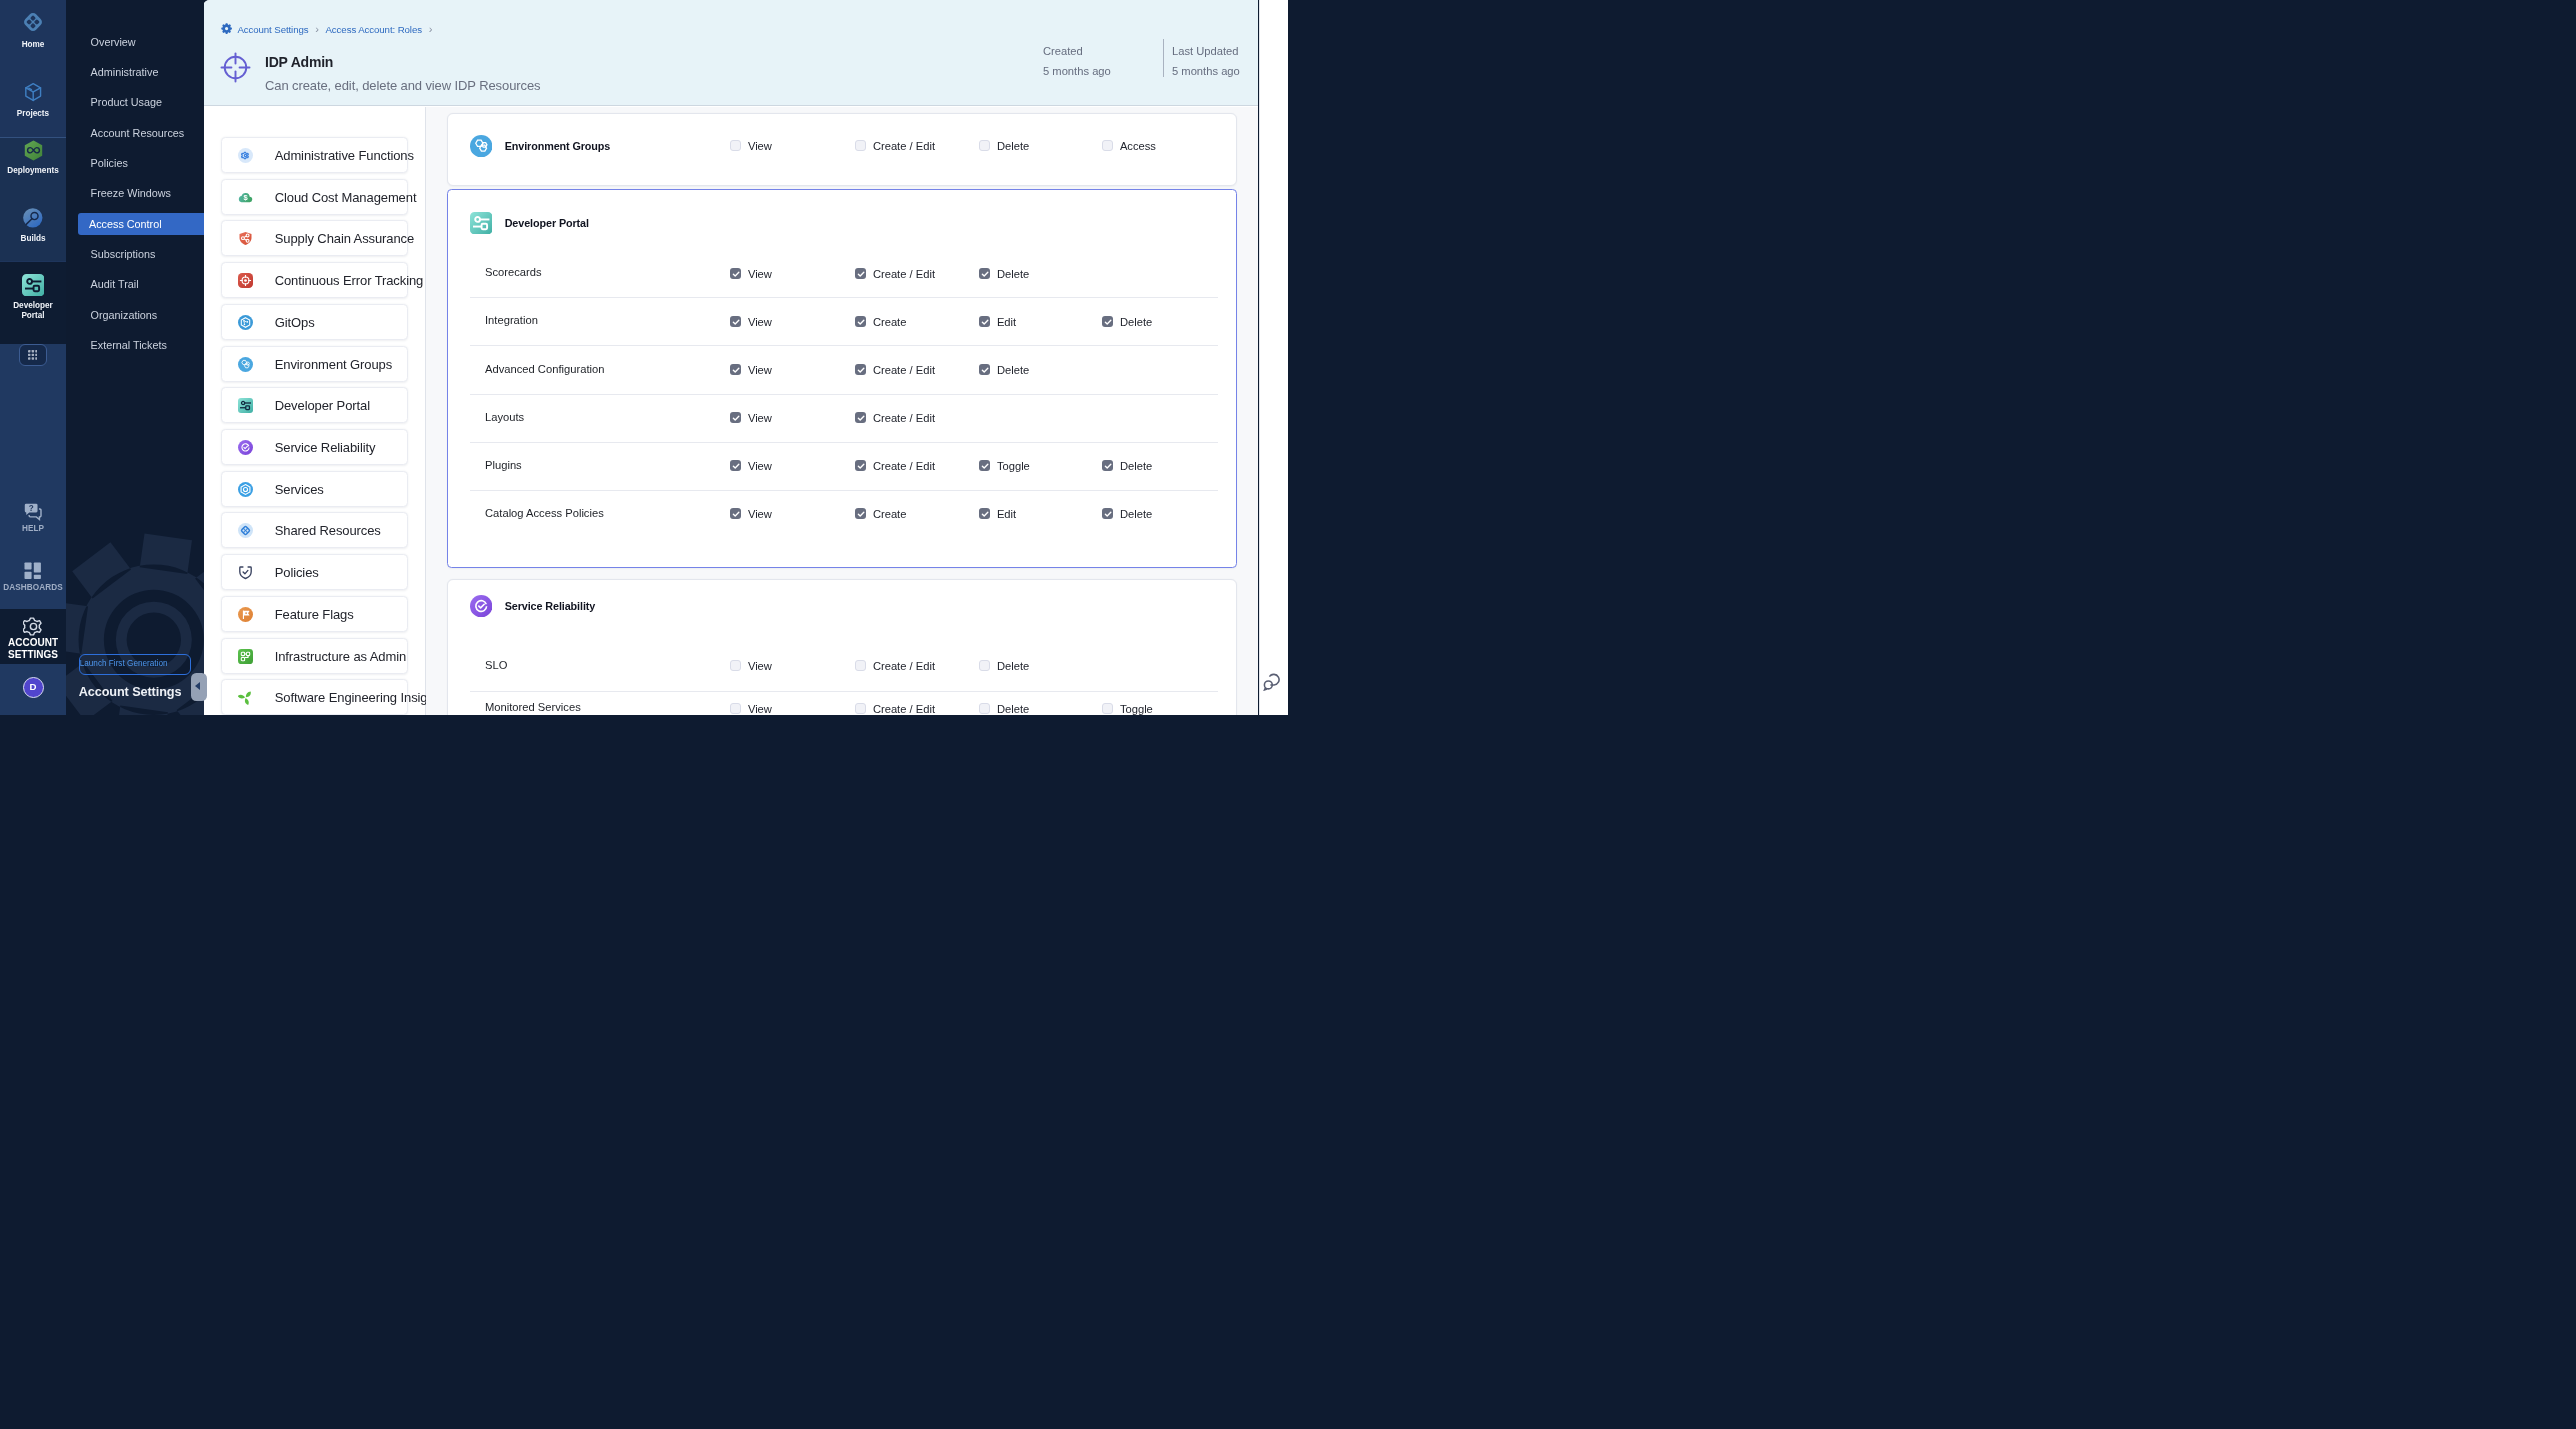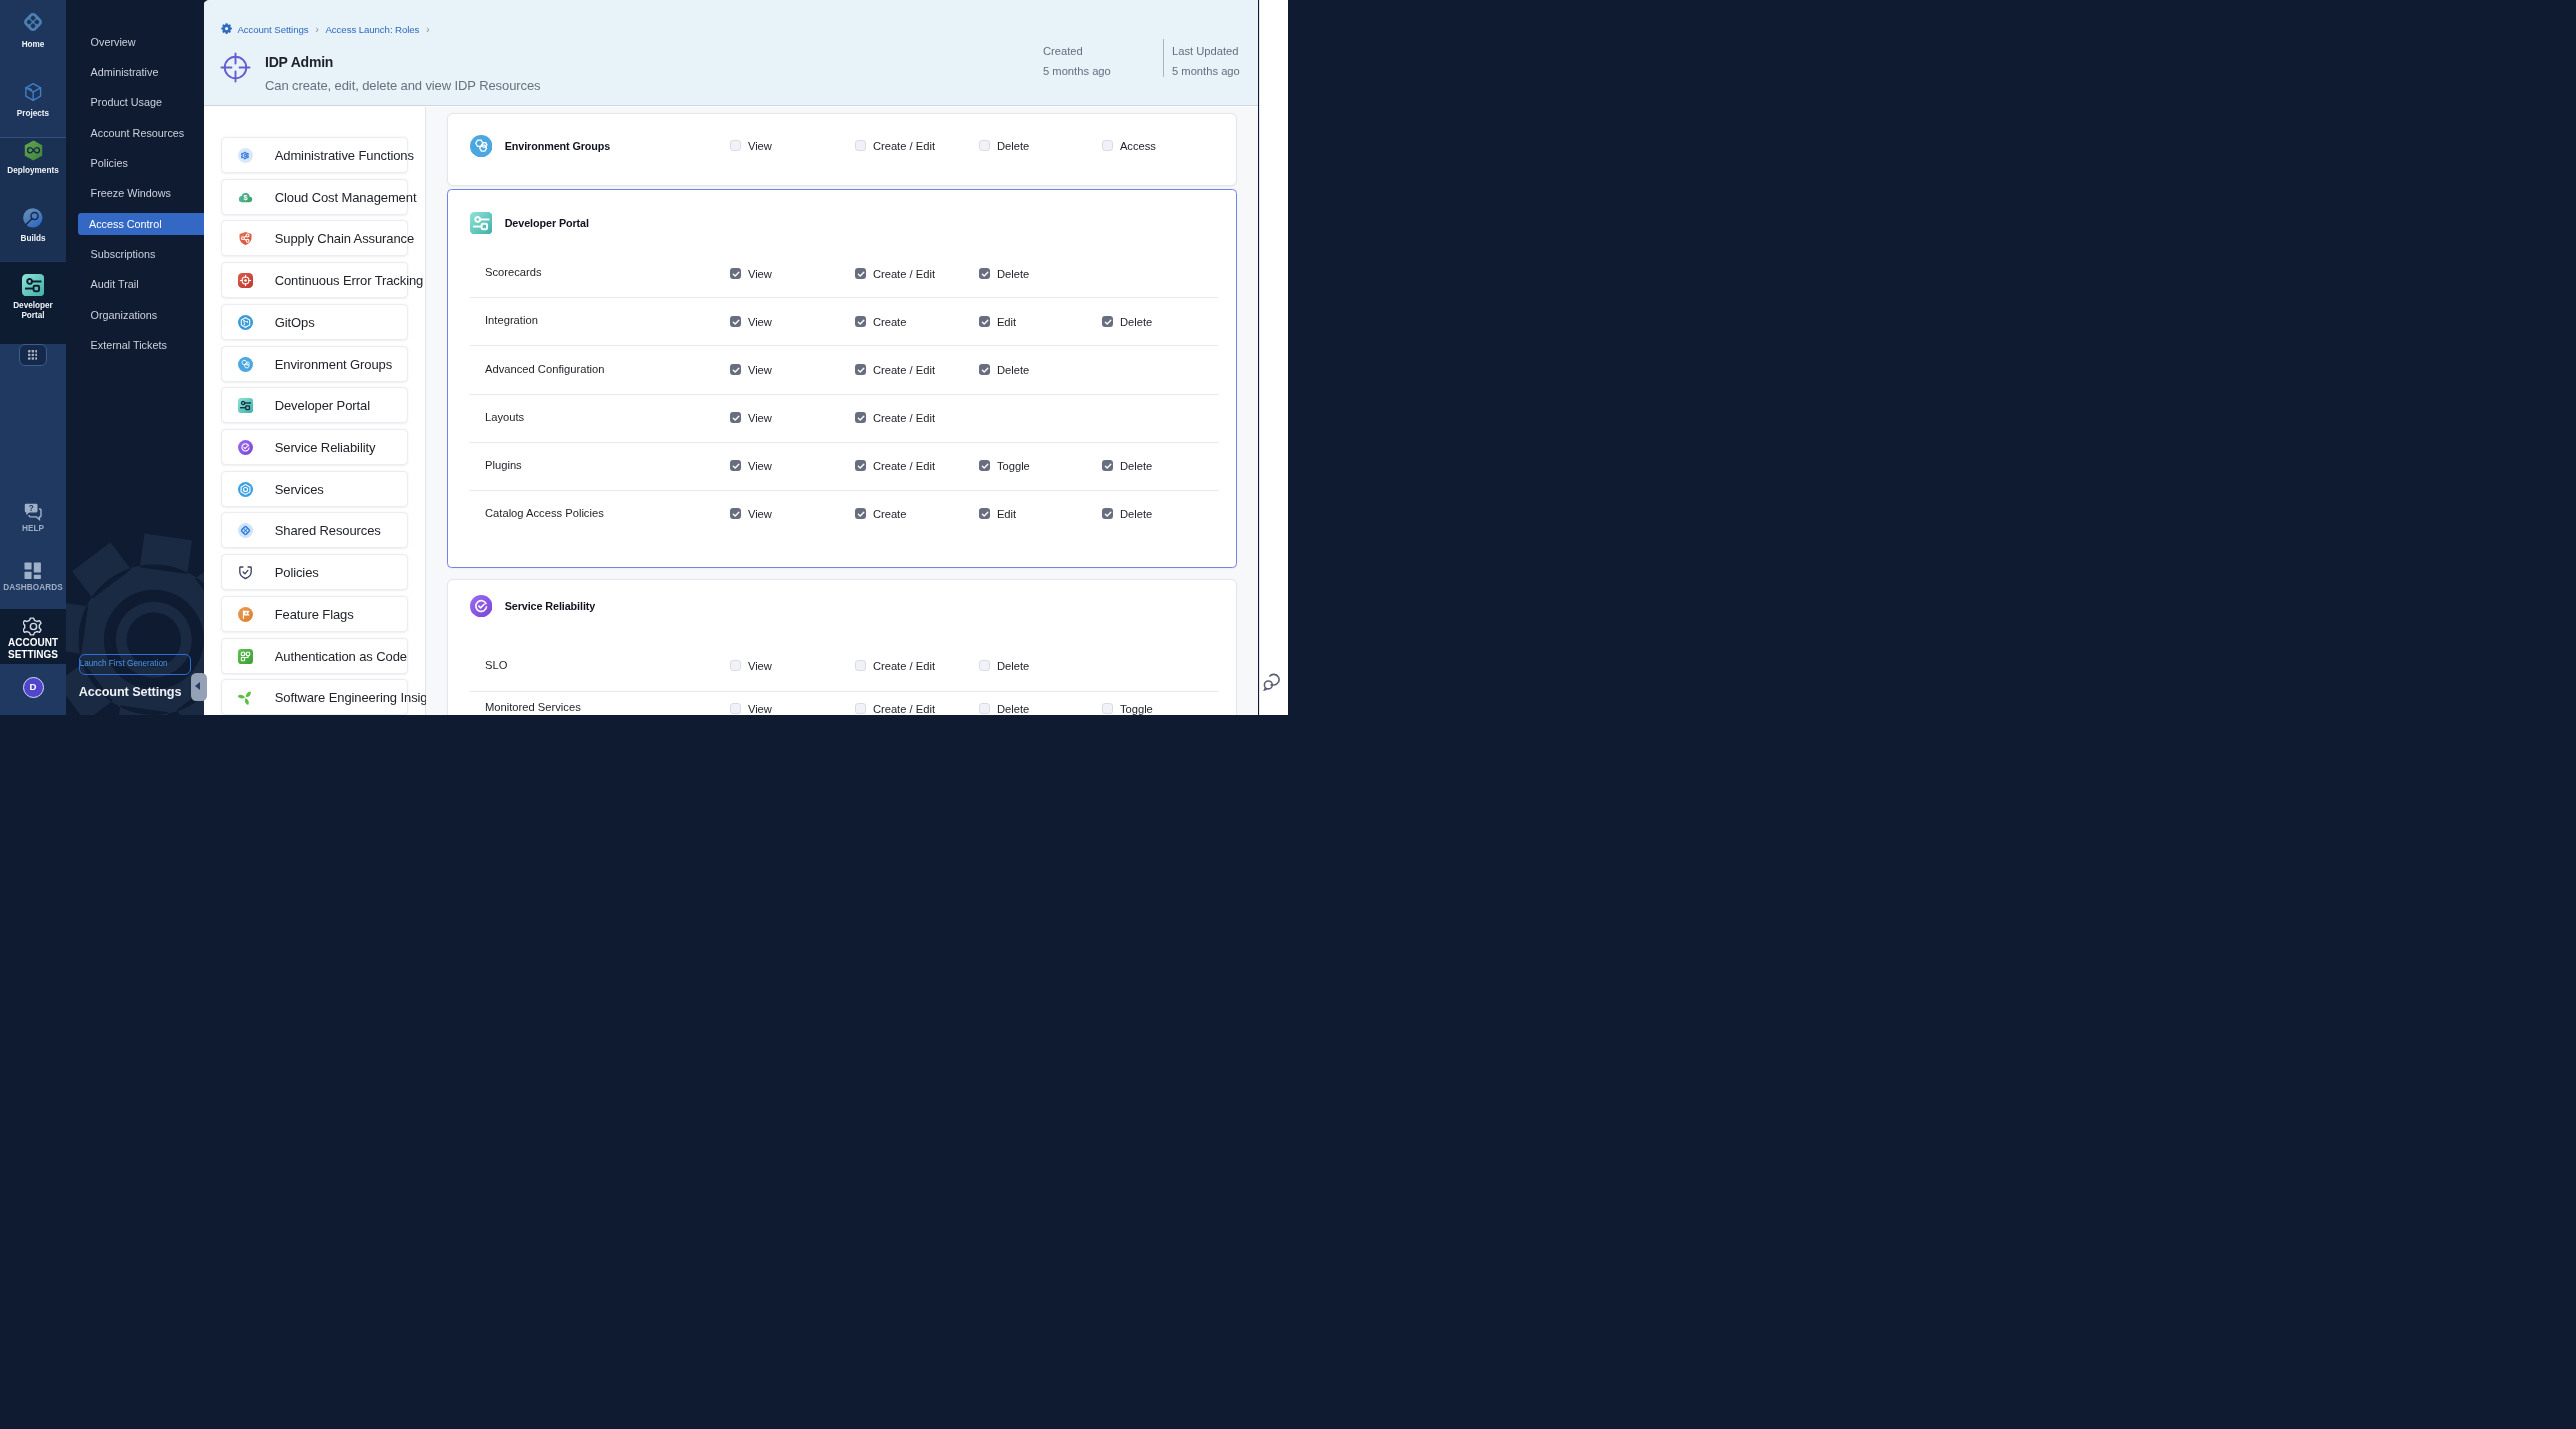--- a/index.html
+++ b/index.html
@@ -173,21 +173,21 @@
 
 <div id="content">
   <div id="hdr">
 
     <div class="abs" style="left:18px;top:23px;display:flex;align-items:center;font-size:9.7px;letter-spacing:-0.1px">
       <svg width="11.2" height="11.2" viewBox="0 0 20 20">
           <path fill="#2e6ac0" fill-rule="evenodd" d="M7.38 3.29 L8.66 0.49 L11.34 0.49 L12.62 3.29 L12.89 3.40 L15.78 2.33 L17.67 4.22 L16.60 7.11 L16.71 7.38 L19.51 8.66 L19.51 11.34 L16.71 12.62 L16.60 12.89 L17.67 15.78 L15.78 17.67 L12.89 16.60 L12.62 16.71 L11.34 19.51 L8.66 19.51 L7.38 16.71 L7.11 16.60 L4.22 17.67 L2.33 15.78 L3.40 12.89 L3.29 12.62 L0.49 11.34 L0.49 8.66 L3.29 7.38 L3.40 7.11 L2.33 4.22 L4.22 2.33 L7.11 3.40 Z M12.90 10.00 A2.9 2.9 0 1 0 7.10 10.00 A2.9 2.9 0 1 0 12.90 10.00 Z"></path>
         </svg>
       <span style="color:#2e6ac0;margin-left:5.2px">Account Settings</span>
       <span style="color:#8b93a3;margin:0 6.7px;font-size:11.2px">›</span>
-      <span style="color:#2e6ac0">Access Launch: Roles</span>
+      <span style="color:#2e6ac0">Access Account: Roles</span>
       <span style="color:#8b93a3;margin:0 6.7px;font-size:11.2px">›</span>
     </div>
 
     <svg class="abs" style="left:17px;top:45px" width="31" height="45" viewBox="0 0 41 61" fill="none" stroke="#655fd2" stroke-width="2.6" stroke-linecap="round">
         <circle cx="20.5" cy="30.5" r="14.6"></circle>
         <path d="M20.5 11.5 V25"></path>
         <path d="M20.5 36 V49.5"></path>
         <path d="M1.5 30.5 H15"></path>
         <path d="M26 30.5 H39.5"></path>
       </svg>
@@ -366,21 +366,21 @@
             </linearGradient>
           </defs>
           <rect width="20" height="20" rx="4.5" fill="url(#giac)"></rect>
           <g fill="none" stroke="#fff" stroke-width="1.4">
             <rect x="4.4" y="4.4" width="4.4" height="4.4" rx="1"></rect>
             <rect x="11.2" y="4.4" width="4.4" height="4.4" rx="1"></rect>
             <rect x="4.4" y="11.2" width="4.4" height="4.4" rx="1"></rect>
             <path d="M13.4 8.8 v2.6 h-4.6 M8.8 6.6 h2.4"></path>
           </g>
         </svg>
-        <span class="lb">Authentication as Code</span>
+        <span class="lb">Infrastructure as Admin</span>
       </div>
     <div class="mcard" style="top:572px">
         <svg class="ic" viewBox="0 0 20 20">
           <g fill="#5bbf3f">
             <path d="M10.4 9.6 C10.3 5.2 12.6 2.3 16.9 1.9 C17.8 6.1 15.4 9.2 10.4 9.6 Z"></path>
             <path d="M10.4 9.6 C10.3 5.2 12.6 2.3 16.9 1.9 C17.8 6.1 15.4 9.2 10.4 9.6 Z" transform="rotate(120 10 10)"></path>
             <path d="M10.4 9.6 C10.3 5.2 12.6 2.3 16.9 1.9 C17.8 6.1 15.4 9.2 10.4 9.6 Z" transform="rotate(240 10 10)"></path>
           </g>
         </svg>
         <span class="lb">Software Engineering Insights</span>

